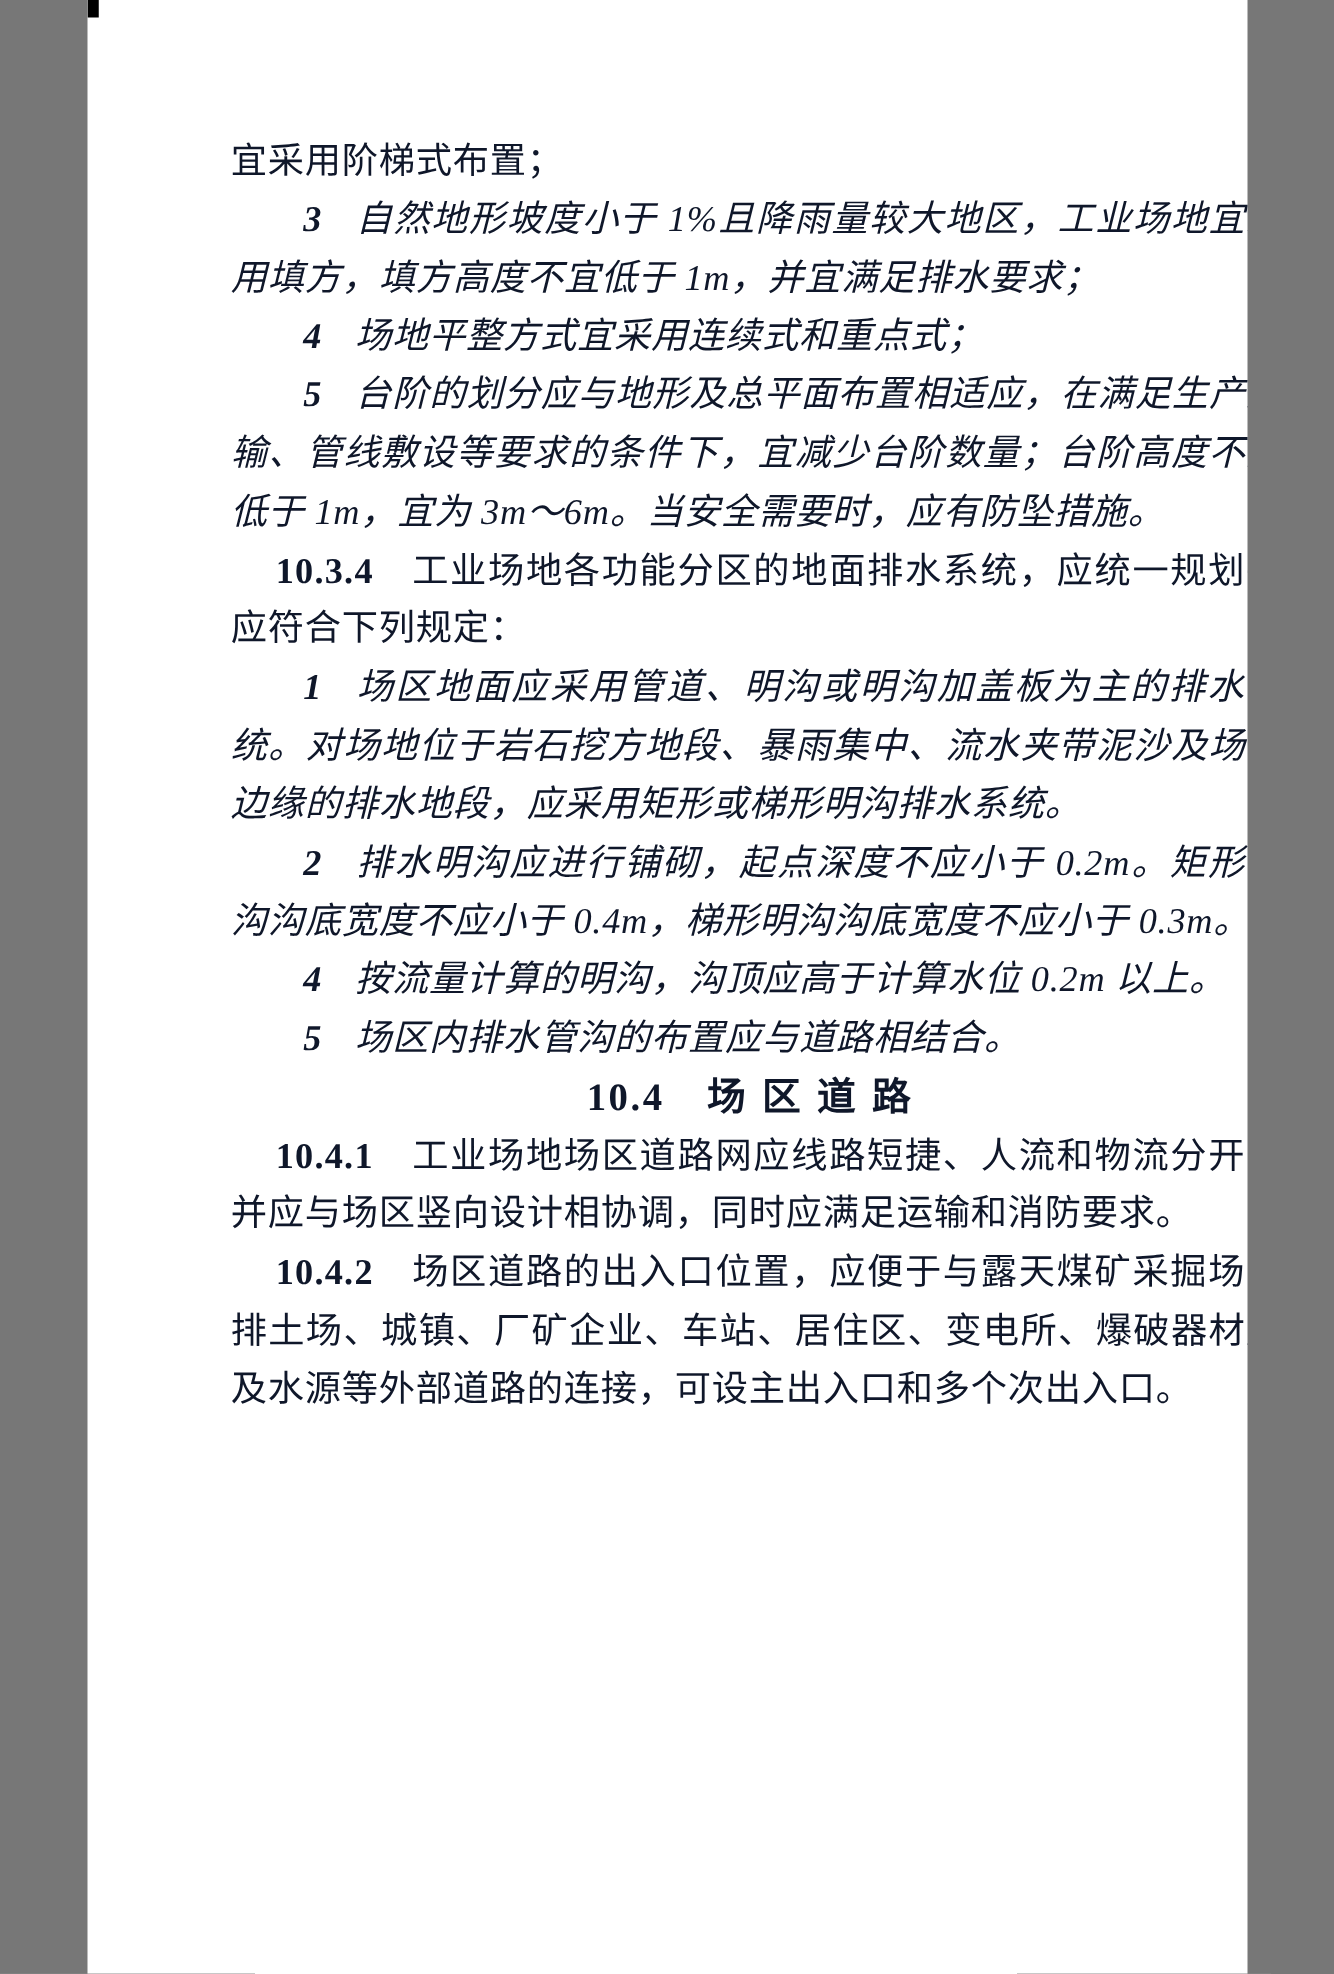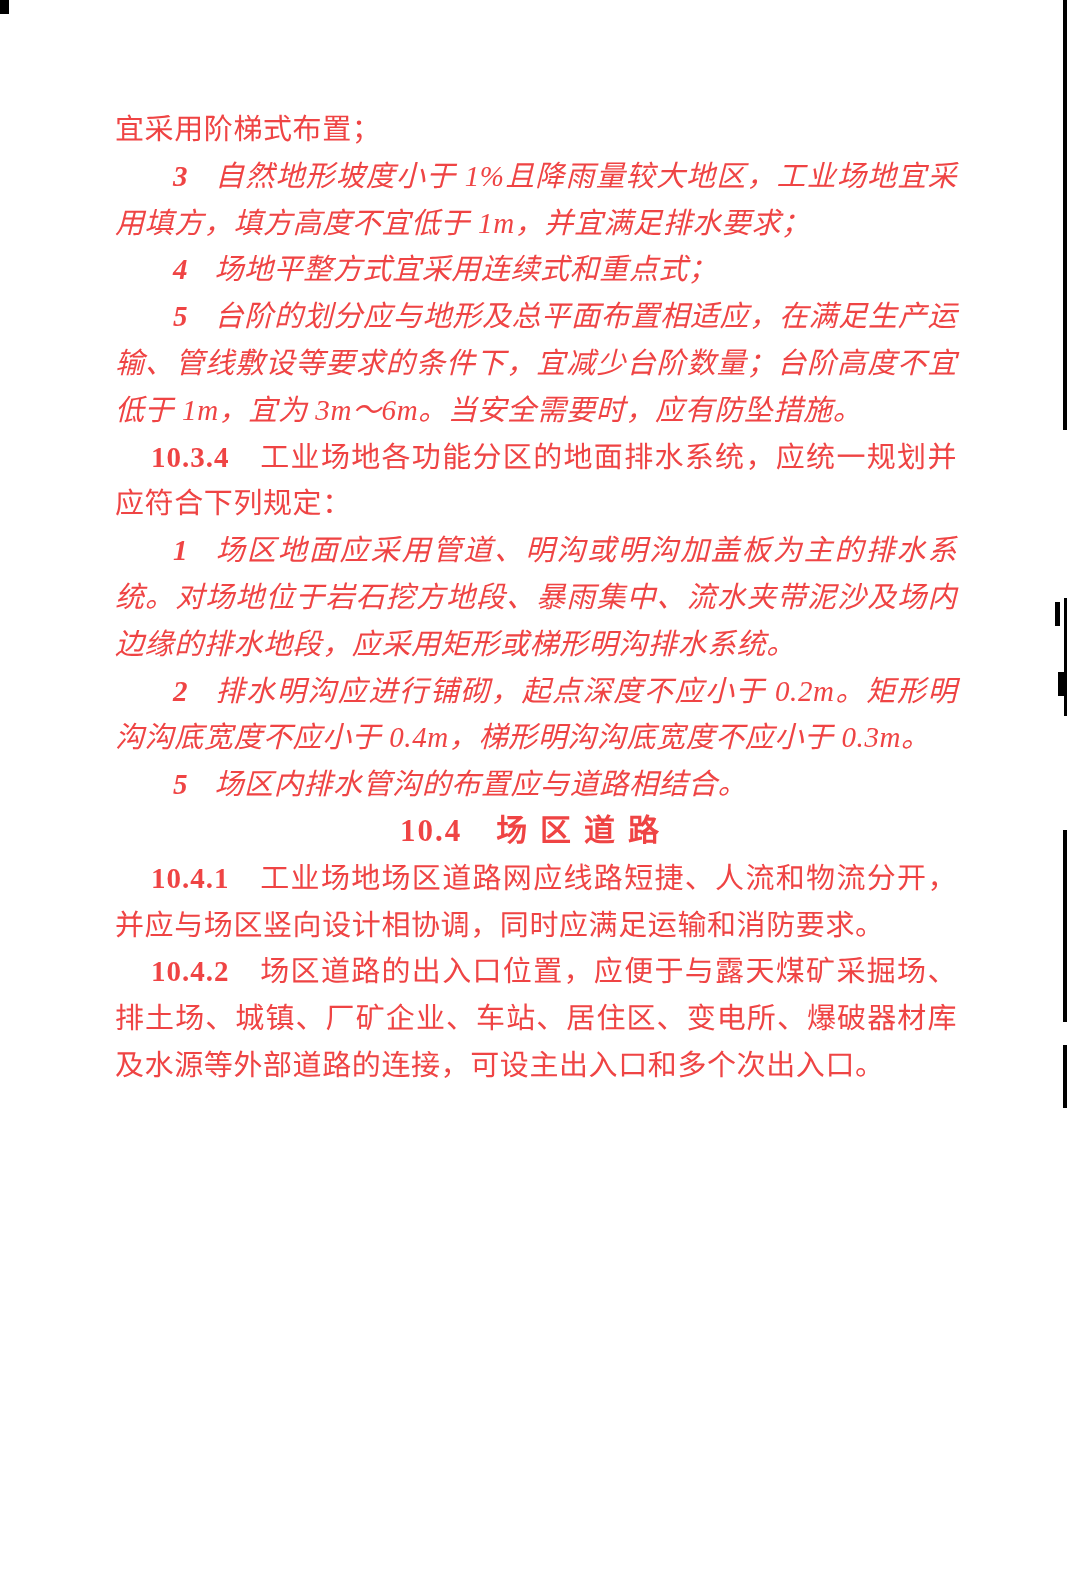--- a/index.html
+++ b/index.html
@@ -1,24 +1,24 @@
 <!DOCTYPE html>
 <html lang="zh-CN"><head>
 <meta charset="utf-8">
 <style>
   html, body { margin: 0; padding: 0; background: #777; }
   .page {
     position: relative;
-    width: 1067px;
+    width: 928px;
     height: 1579px;
     margin: 0 auto;
     background: #ffffff;
     overflow: hidden;
     font-family: "Liberation Serif", "DejaVu Serif", serif;
-    color: #ef4444;
+    color: #0f172a;
   }
   .content {
     position: absolute;
     left: 115px;
     top: 106px;
     width: 842px;
     font-size: 29px;
     line-height: 46.8px;
     text-align: justify;
     letter-spacing: 0.6px;
@@ -79,20 +79,21 @@
 
     <p class="item"><span class="num">5</span><span>台阶的划分应与地形及总平面布置相适应，在满足生产运输、管线敷设等要求的条件下，宜减少台阶数量；台阶高度不宜低于 1m，宜为 3m～6m。当安全需要时，应有防坠措施。</span></p>
 
     <p class="clause"><span class="num">10.3.4</span><span>工业场地各功能分区的地面排水系统，应统一规划并应符合下列规定：</span></p>
 
     <p class="item"><span class="num">1</span><span>场区地面应采用管道、明沟或明沟加盖板为主的排水系统。对场地位于岩石挖方地段、暴雨集中、流水夹带泥沙及场内边缘的排水地段，应采用矩形或梯形明沟排水系统。</span></p>
 
     <p class="item"><span class="num">2</span><span>排水明沟应进行铺砌，起点深度不应小于 0.2m。矩形明沟沟底宽度不应小于 0.4m，梯形明沟沟底宽度不应小于 0.3m。</span></p>
 
 
+    <p class="item"><span class="num">4</span><span>按流量计算的明沟，沟顶应高于计算水位 0.2m 以上。</span></p>
 
     <p class="item"><span class="num">5</span><span>场区内排水管沟的布置应与道路相结合。</span></p>
 
 
     <p class="heading"><span class="hnum">10.4</span><span class="htitle">场区道路</span></p>
 
     <p class="clause"><span class="num">10.4.1</span><span>工业场地场区道路网应线路短捷、人流和物流分开，并应与场区竖向设计相协调，同时应满足运输和消防要求。</span></p>
 
     <p class="clause"><span class="num">10.4.2</span><span>场区道路的出入口位置，应便于与露天煤矿采掘场、排土场、城镇、厂矿企业、车站、居住区、变电所、爆破器材库及水源等外部道路的连接，可设主出入口和多个次出入口。</span></p>
 

